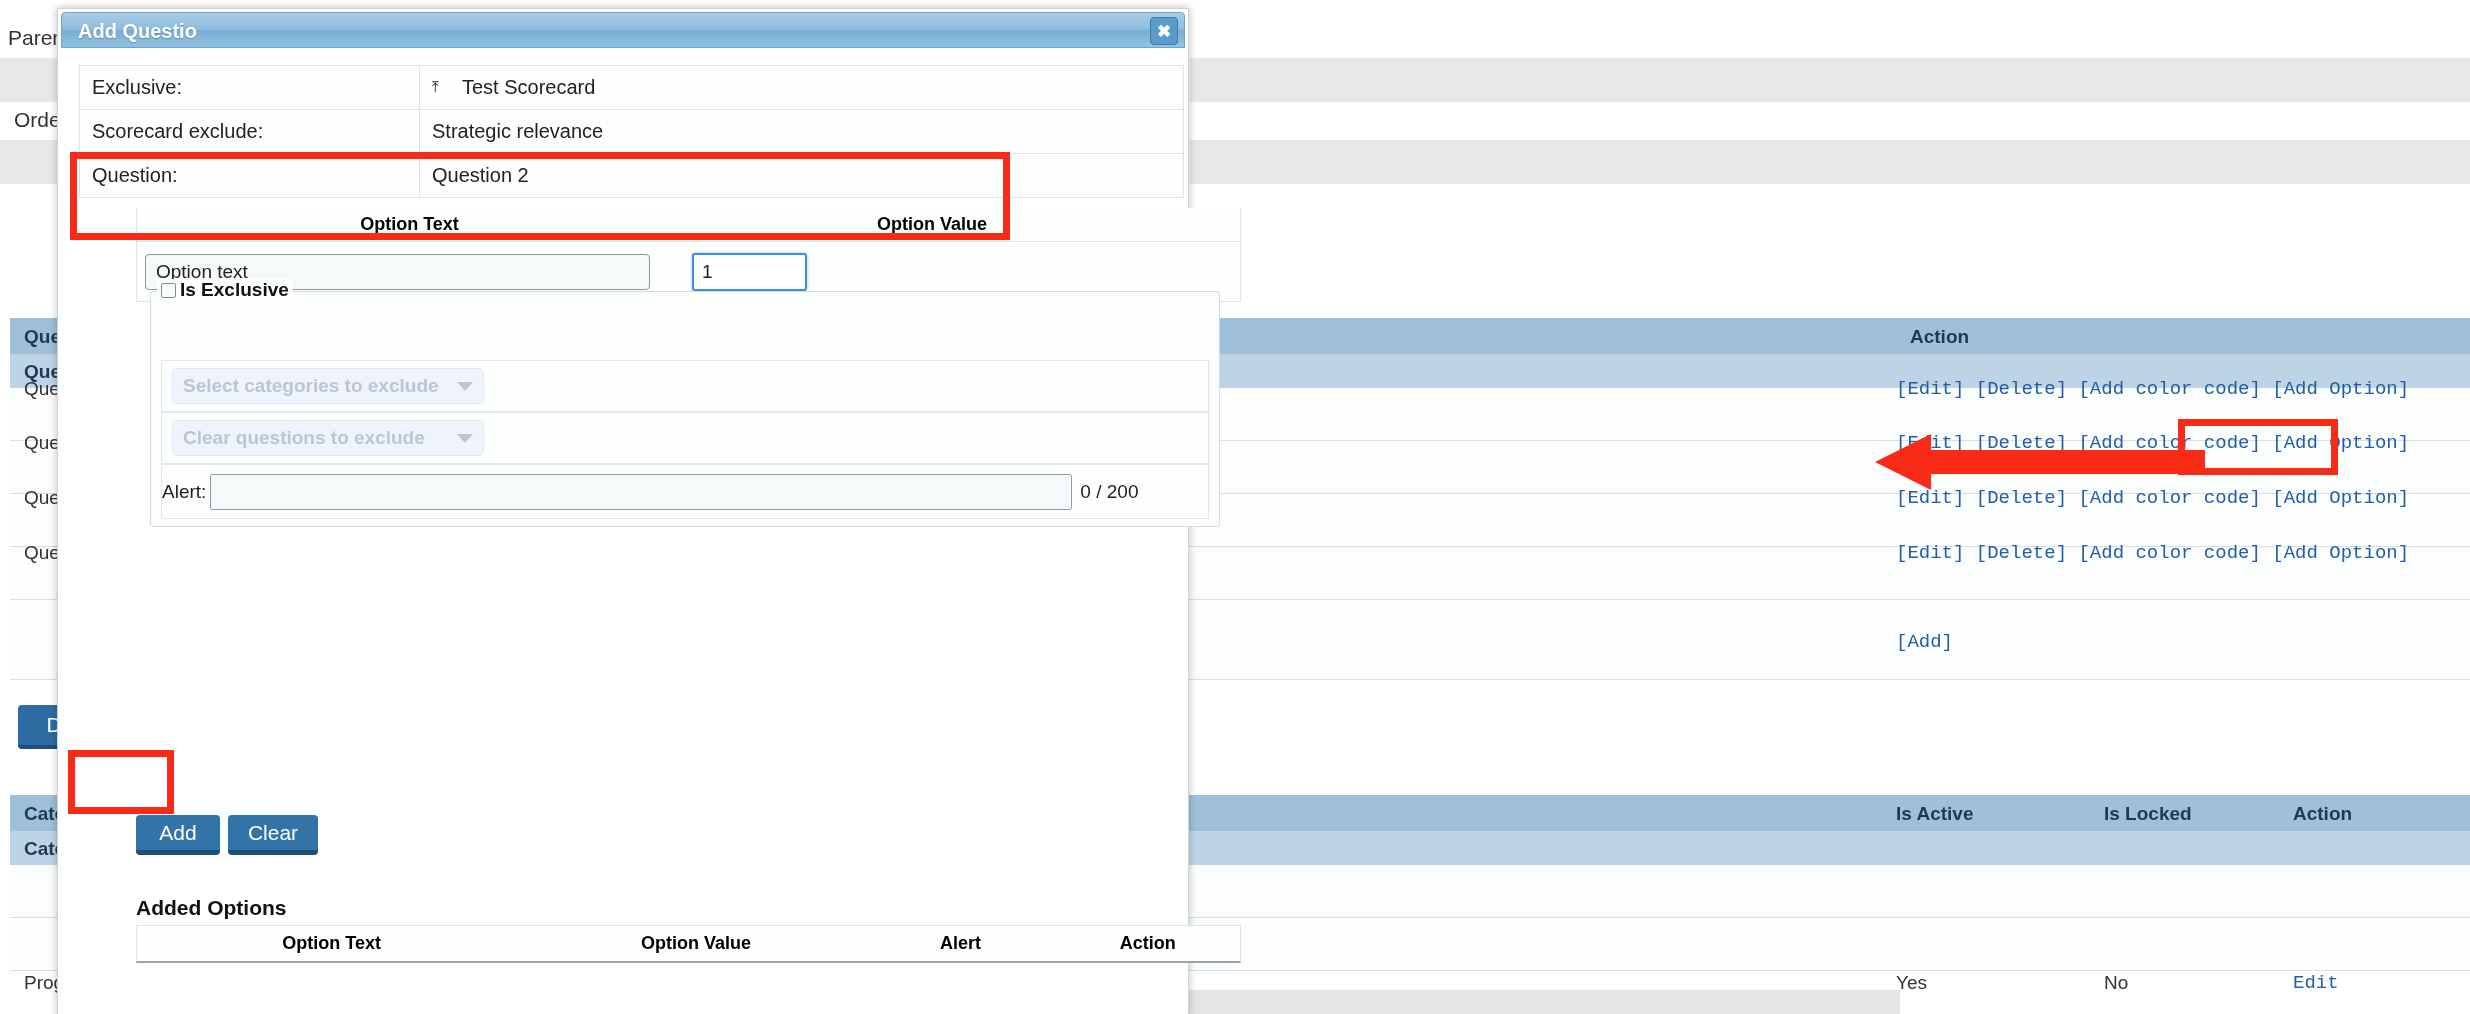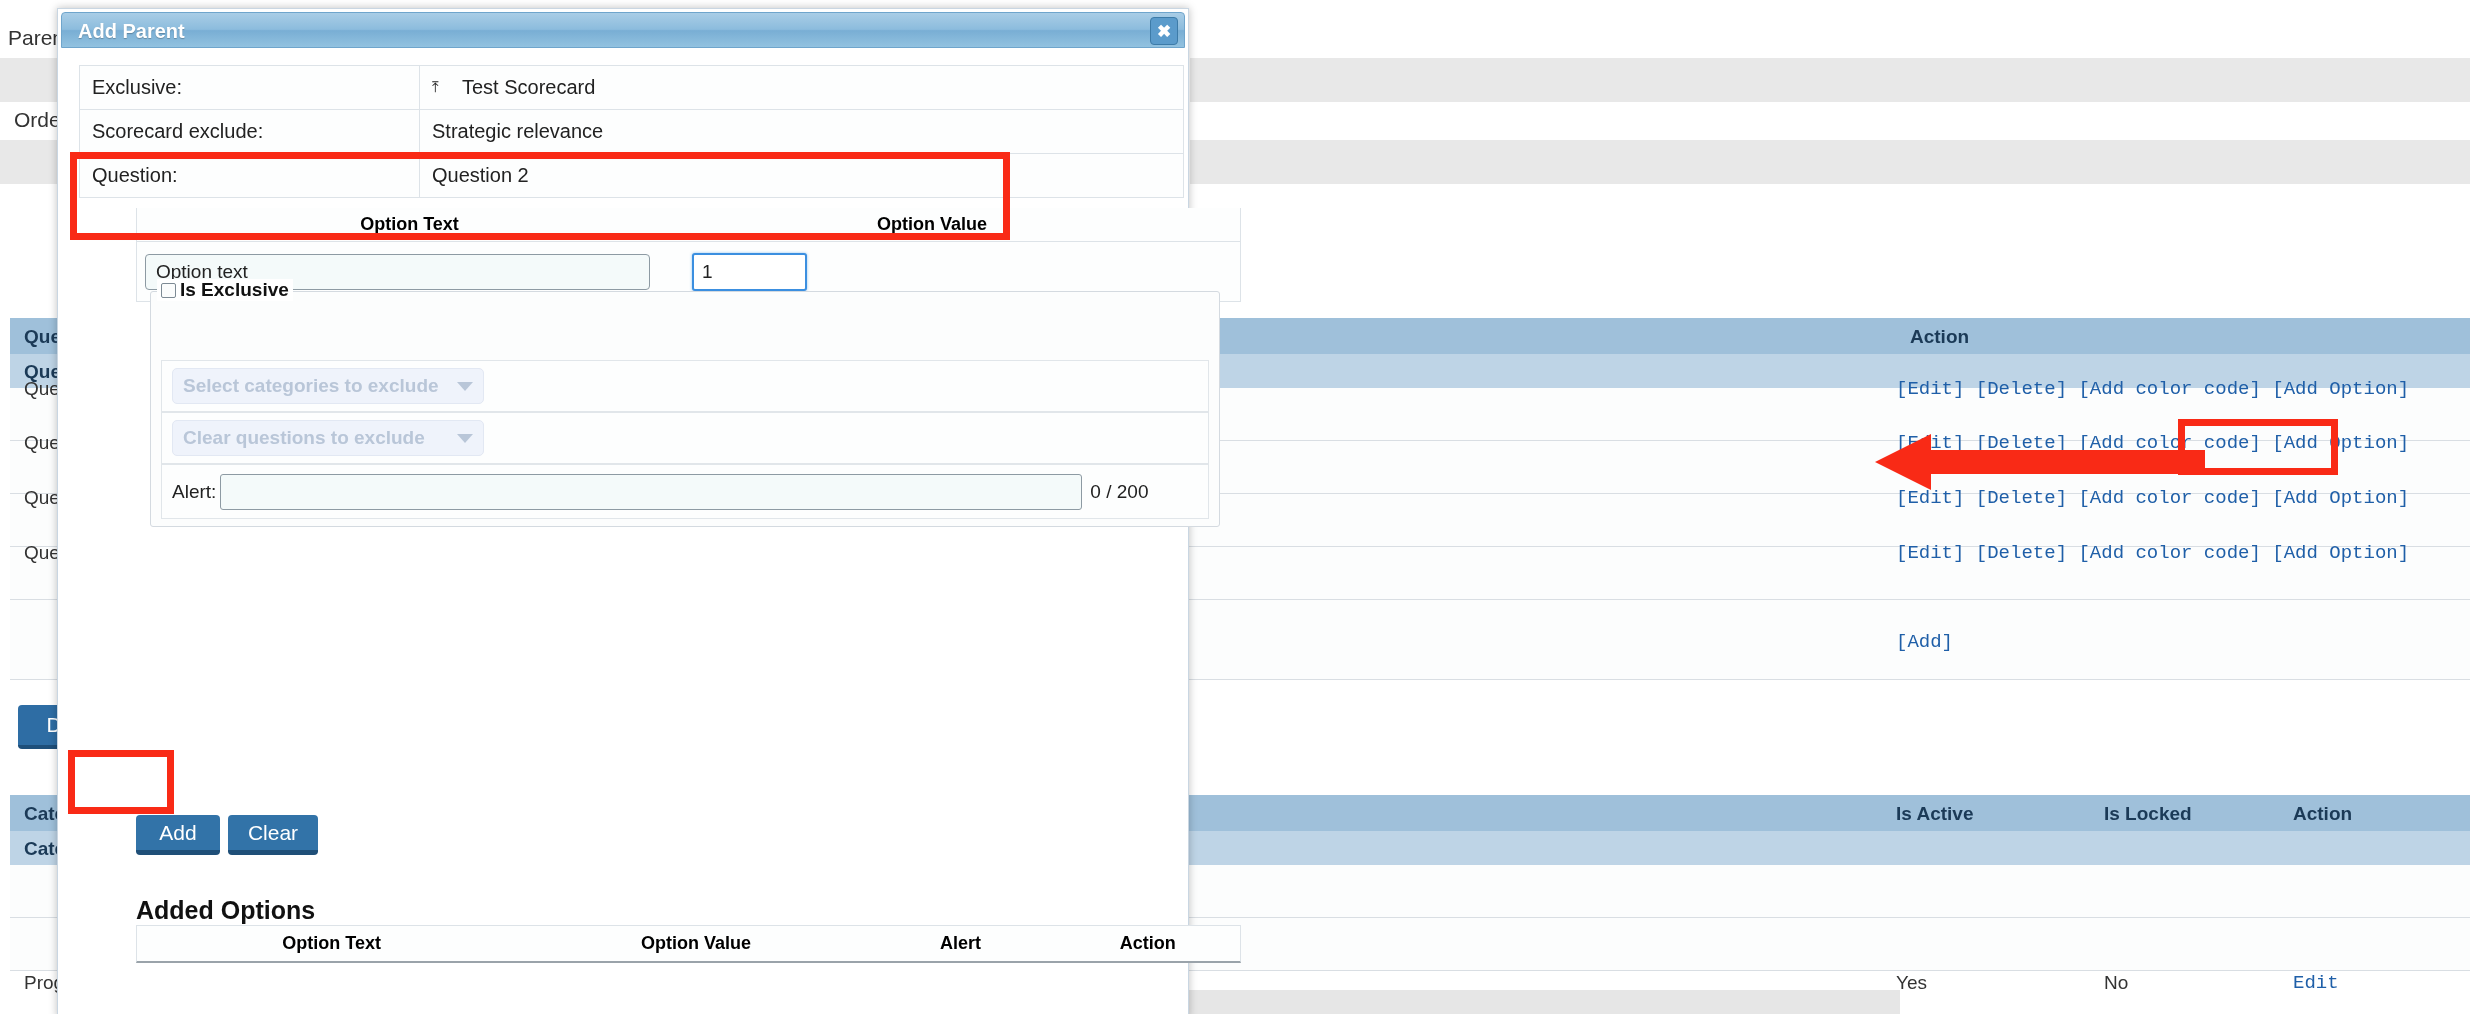--- a/index.html
+++ b/index.html
@@ -157,21 +157,21 @@
   }
 
   .excl-subrow {
     position:absolute; left:10px; width:1048px;
     border:1px solid #e1e6ea; background:#fdfefe;
     display:flex; align-items:center;
   }
   #excl-row-1 { top:24px; height:44px; padding-left:10px; gap:6px; font-size:19px; color:#222; }
   #excl-row-2 { top:68px; height:52px; padding-left:10px; }
   #excl-row-3 { top:120px; height:52px; padding-left:10px; }
-  #excl-row-4 { top:172px; height:55px; padding-left:10px; }
+  #excl-row-4 { top:172px; height:55px; padding-left:0; }
 
   .fake-select {
     width:312px; height:36px; background:#eff3fb; border:1px solid #e2e8f3;
     border-radius:5px; display:flex; align-items:center; justify-content:space-between;
     padding:0 10px; font-size:19px; color:#b9c6d8; font-weight:bold;
   }
   .chev {
     width:0; height:0; border-left:8px solid transparent; border-right:8px solid transparent;
     border-top:9px solid #b9c6d8;
   }
@@ -196,21 +196,21 @@
     background:#3273a8; border-radius:4px; border-bottom:5px solid #1f4f78;
     color:#fff; font-size:21px; display:flex; align-items:center; justify-content:center;
     cursor:pointer;
   }
   #red-box-add {
     position:absolute; left:68px; top:750px; width:106px; height:64px;
     border:7px solid #f92a16; pointer-events:none; z-index:40;
   }
 
   #added-options-title {
-    position:absolute; left:78px; top:843px; font-size:25px; font-weight:bold; color:#111;
+    position:absolute; left:78px; top:843px; font-size:21px; font-weight:bold; color:#111;
   }
   #added-table {
     position:absolute; left:78px; top:872px; width:1105px;
     display:flex; border:1px solid #dde3e8; background:#fdfefe;
     border-bottom:2px solid #9aa3aa;
   }
   .added-th {
     font-size:18px; font-weight:bold; color:#000; text-align:center; padding:7px 0;
   }
   .th-opttext { width:390px; }
@@ -286,21 +286,21 @@
     <div class="bg-cell" style="left:1896px; top:972px;">Yes</div>
     <div class="bg-cell" style="left:2104px; top:972px;">No</div>
     <div class="bg-cell bg-act" style="left:2293px; top:972px;">Edit</div>
 
     <div id="bg-bottom-strip"></div>
   </div>
 
   <div id="modal">
 
     <div id="modal-titlebar">
-      <div id="modal-title">Add Parent</div>
+      <div id="modal-title">Add Questio</div>
       <div id="modal-close">✖</div>
     </div>
 
     <div id="modal-body">
 
       <table id="info-table">
         <tbody>
             <tr>
           <td class="info-key">Exclusive:</td>
           <td><span class="cursor-artifact">⤒</span><span>Test Scorecard</span></td>

